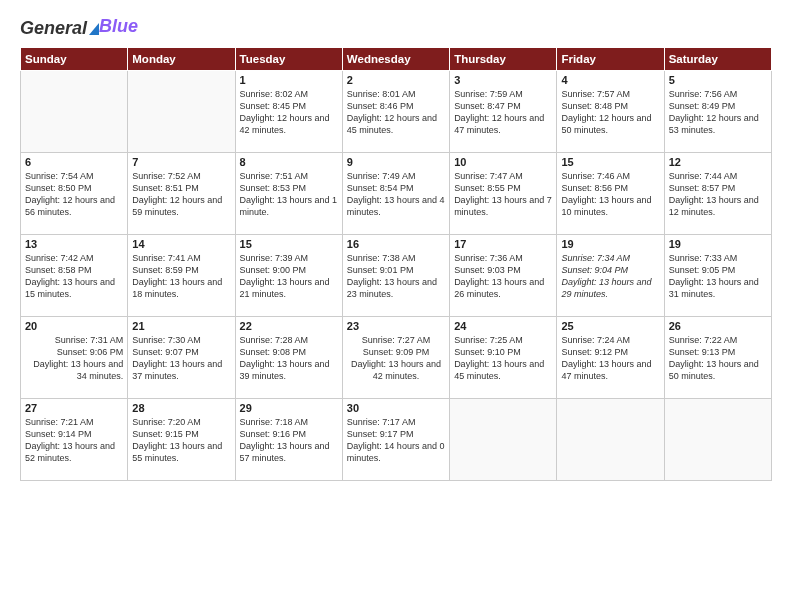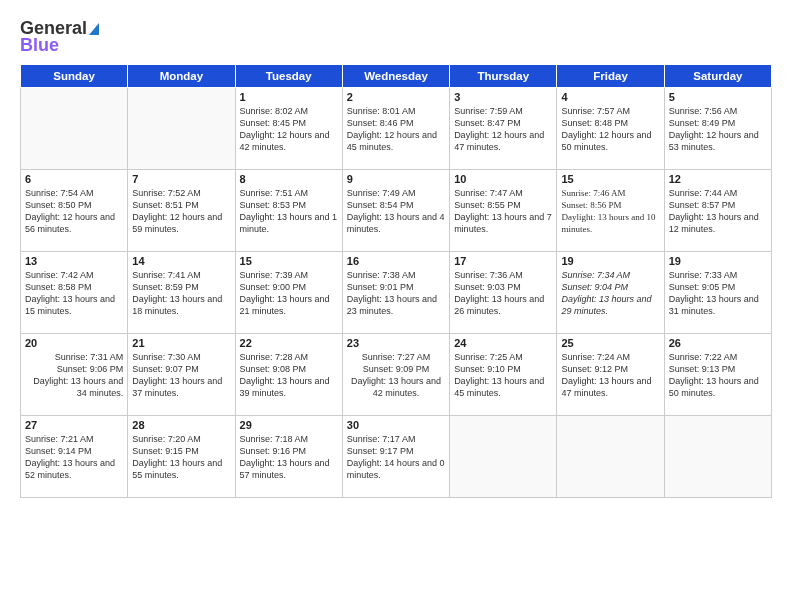--- a/index.html
+++ b/index.html
@@ -17,22 +17,23 @@
       background: #fff;
     }
     .header {
       display: flex;
       justify-content: space-between;
       align-items: flex-start;
       margin-bottom: 8px;
     }
     .logo {
       display: flex;
-      flex-direction: column;
-      align-items: flex-start;
+      flex-direction: row;
+      align-items: center;
+      font-style: italic;
     }
     .logo-triangle {
       width: 0; height: 0;
       border-left: 10px solid transparent;
       border-bottom: 12px solid #2176c7;
       display: inline-block;
       margin-left: 2px;
     }
     .title-block {
       text-align: right;
@@ -46,27 +47,27 @@
     .location-title {
       font-size: 14px;
       color: #333;
     }
     .calendar {
       width: 100%;
       border-collapse: collapse;
       table-layout: fixed;
     }
     .calendar th {
-      background: #1d4ed8;
+      background: #7f1d1d;
       color: #fff;
       font-size: 11.5px;
       font-weight: bold;
       padding: 5px 4px;
       border: 1px solid #fff;
-      text-align: center;
+      text-align: left;
     }
     .calendar td {
       border: 1px solid #ccc;
       vertical-align: top;
       padding: 3px 4px;
       font-size: 9.5px;
       color: #333;
       height: 82px;
       background: #fff;
     }
@@ -176,21 +177,21 @@
 Daylight: 13 hours and 4 minutes.</div>
           </td>
           <td>
             <div class="day-num">10</div>
             <div class="day-info" style="white-space: pre-line;">Sunrise: 7:47 AM
 Sunset: 8:55 PM
 Daylight: 13 hours and 7 minutes.</div>
           </td>
           <td>
             <div class="day-num">15</div>
-            <div class="day-info" style="white-space: pre-line; font-family: Liberation Serif, serif;">Sunrise: 7:46 AM
+            <div class="day-info" style="white-space: pre-line;">Sunrise: 7:46 AM
 Sunset: 8:56 PM
 Daylight: 13 hours and 10 minutes.</div>
           </td>
           <td>
             <div class="day-num">12</div>
             <div class="day-info" style="white-space: pre-line;">Sunrise: 7:44 AM
 Sunset: 8:57 PM
 Daylight: 13 hours and 12 minutes.</div>
           </td>
         </tr>

